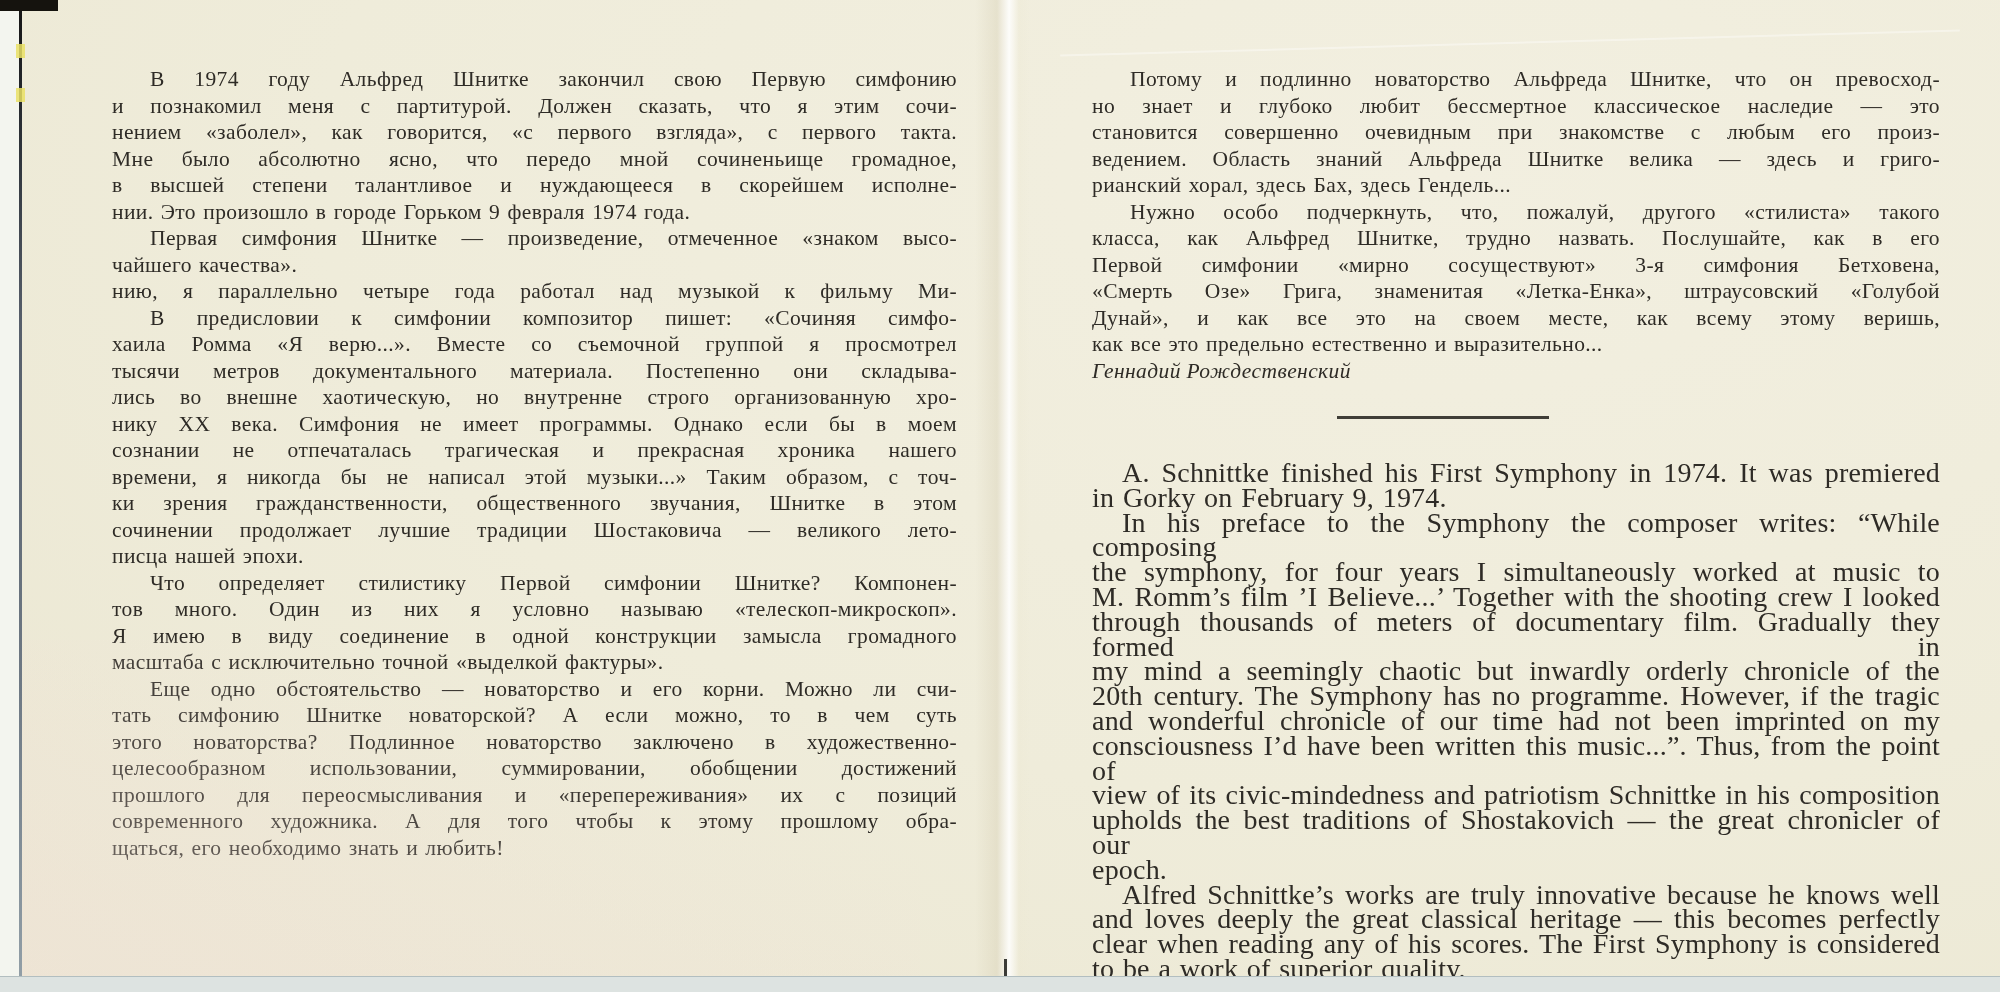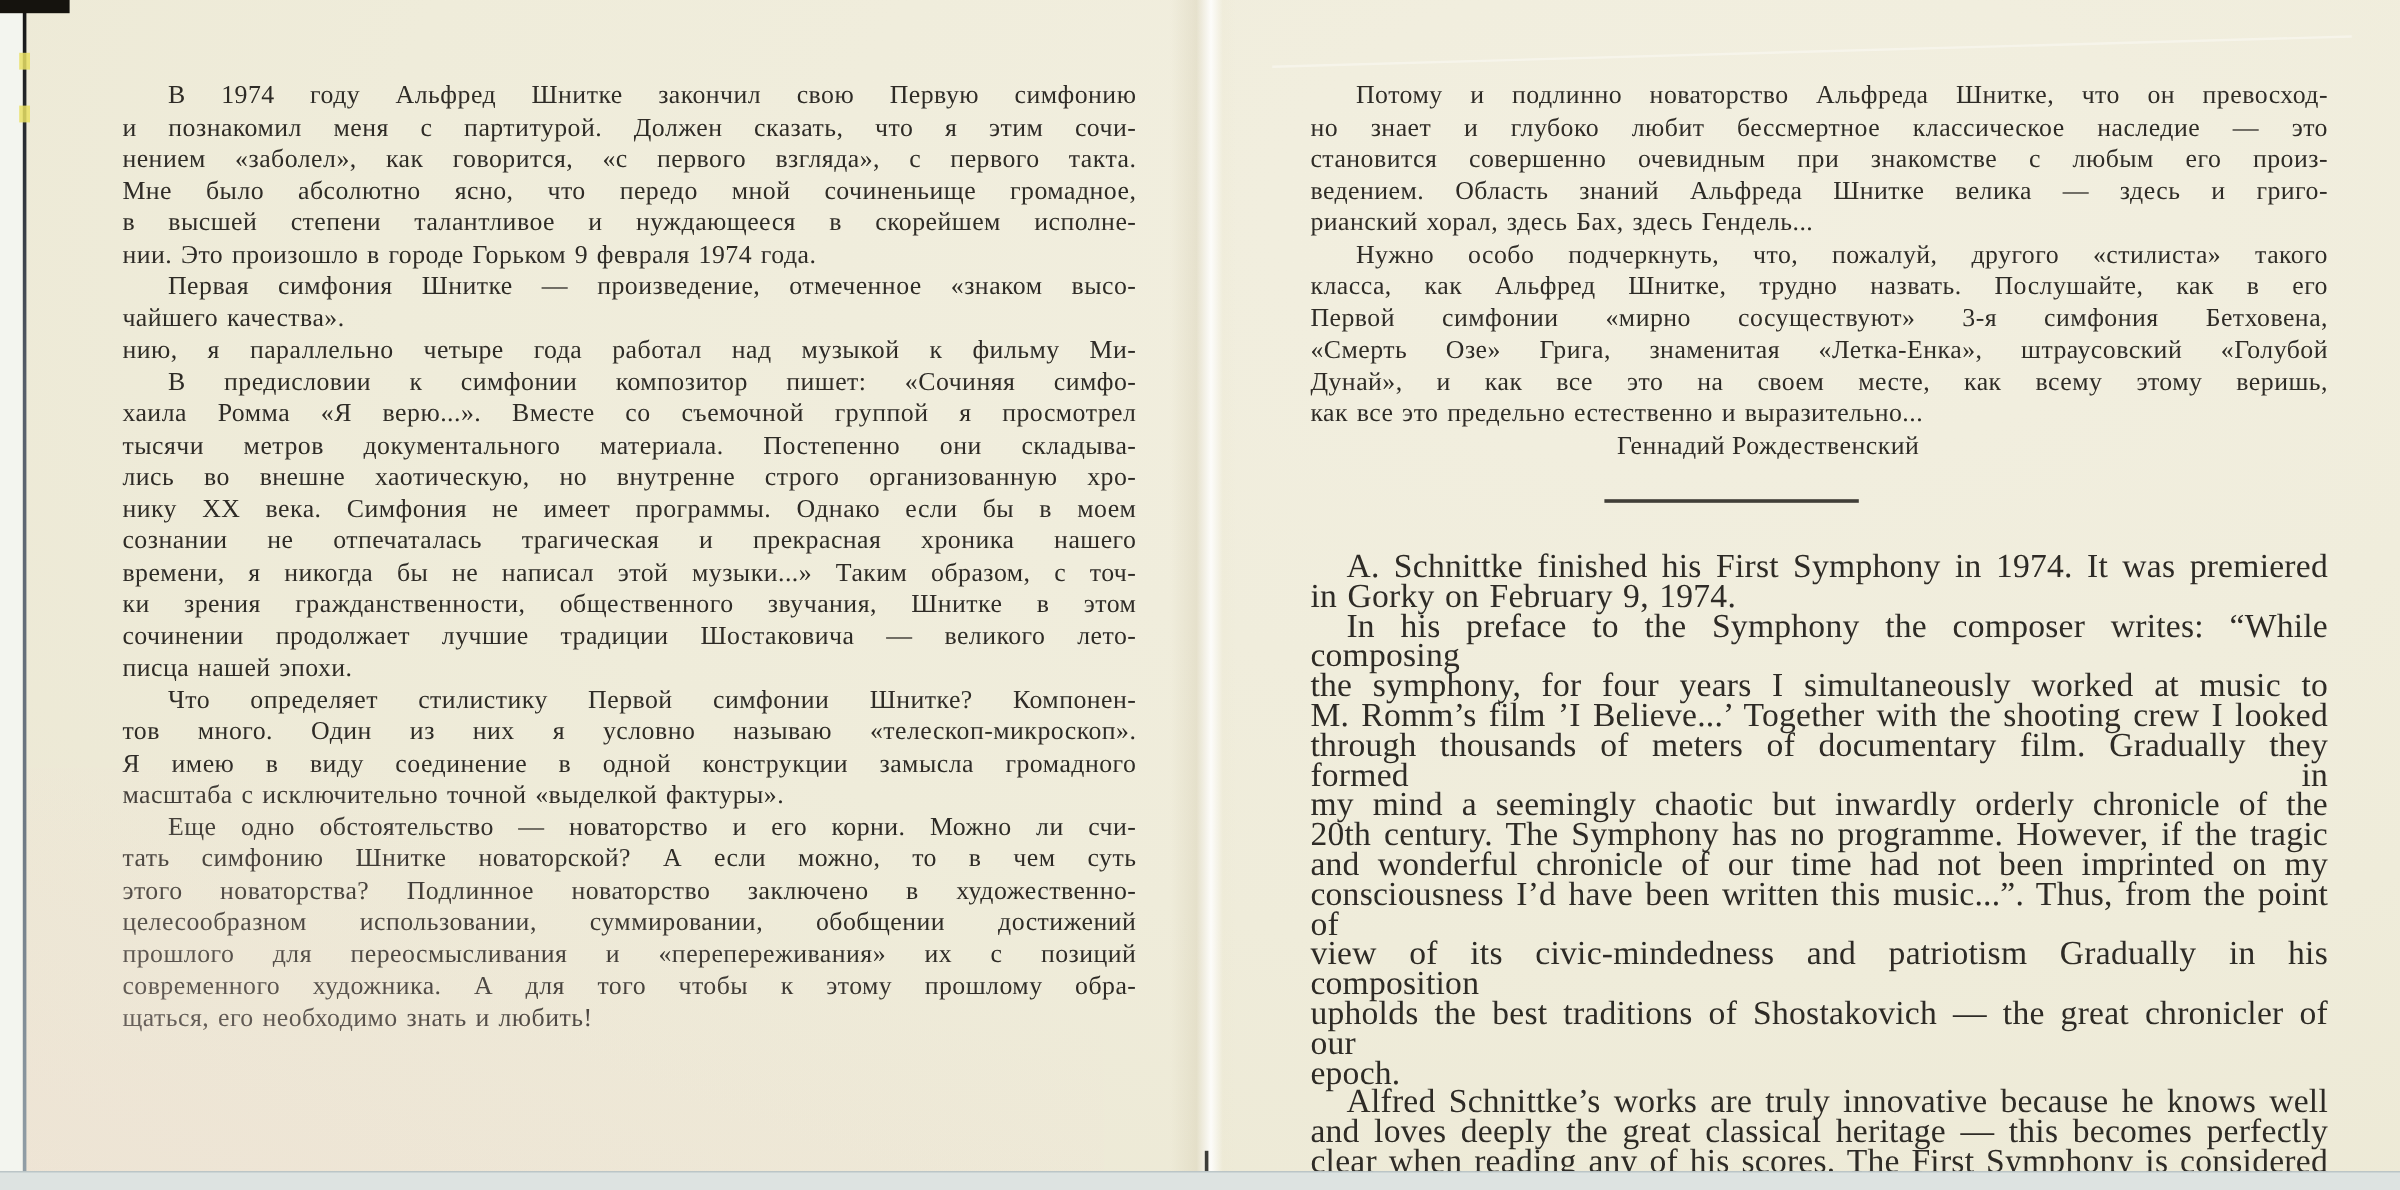--- a/index.html
+++ b/index.html
@@ -22,30 +22,30 @@
   .pink-tint{position:absolute;left:0;bottom:15px;width:46%;height:34%;
     background:linear-gradient(to top right, rgba(241,224,216,0.45), rgba(241,224,216,0) 70%);}
   .fold{position:absolute;left:975px;top:0;width:55px;height:100%;
     background:linear-gradient(90deg, rgba(214,206,178,0) 0%, rgba(210,202,174,0.35) 40%,
       rgba(255,255,255,0.85) 62%, rgba(236,232,210,0.25) 80%, rgba(236,232,210,0) 100%);}
   .fold-tick{position:absolute;left:1004px;top:959px;width:3px;height:19px;background:#3c3c38;}
   .crease{position:absolute;left:1060px;top:42px;width:900px;height:2px;
     background:rgba(255,255,255,0.38);transform:rotate(-1.6deg);}
   
   .col{position:absolute;top:66px;}
-  .col-left{left:102px;width:845px;}
+  .col-left{left:112px;width:845px;}
   .col-right{left:1092px;width:848px;}
   .ru{font-size:21.5px;line-height:26.5px;letter-spacing:0.4px;word-spacing:1.5px;}
   .en{font-size:28px;line-height:24.8px;letter-spacing:0.2px;word-spacing:1.5px;}
   .para{margin:0;}
   .line{text-align:justify;text-align-last:left;text-justify:inter-word;white-space:normal;}
   .jl{text-align-last:justify;}
   .ru .ind{text-indent:38px;}
   .en .ind{text-indent:30px;}
-  .signature{text-align:center;padding-right:85px;line-height:26.5px;font-size:21.5px;letter-spacing:0.4px;}
+  .signature{font-style:italic;text-align:left;padding-right:85px;line-height:26.5px;font-size:21.5px;letter-spacing:0.4px;}
   .divider{width:212px;height:3px;background:#403e37;margin:32px 0 0 245px;}
   .en-block{margin-top:42px;}
 </style>
 </head>
 <body>
 
 <div id="scan">
 
   <div class="col col-left ru">
       <div class="para">
@@ -117,21 +117,21 @@
         </div>
         <div class="para">
           <div class="line jl ind">In his preface to the Symphony the composer writes: “While composing</div>
           <div class="line jl">the symphony, for four years I simultaneously worked at music to</div>
           <div class="line jl">M. Romm’s film ’I Believe...’ Together with the shooting crew I looked</div>
           <div class="line jl">through thousands of meters of documentary film. Gradually they formed in</div>
           <div class="line jl">my mind a seemingly chaotic but inwardly orderly chronicle of the</div>
           <div class="line jl">20th century. The Symphony has no programme. However, if the tragic</div>
           <div class="line jl">and wonderful chronicle of our time had not been imprinted on my</div>
           <div class="line jl">consciousness I’d have been written this music...”. Thus, from the point of</div>
-          <div class="line jl">view of its civic-mindedness and patriotism Gradually in his composition</div>
+          <div class="line jl">view of its civic-mindedness and patriotism Schnittke in his composition</div>
           <div class="line jl">upholds the best traditions of Shostakovich — the great chronicler of our</div>
           <div class="line">epoch.</div>
         </div>
         <div class="para">
           <div class="line jl ind">Alfred Schnittke’s works are truly innovative because he knows well</div>
           <div class="line jl">and loves deeply the great classical heritage — this becomes perfectly</div>
           <div class="line jl">clear when reading any of his scores. The First Symphony is considered</div>
           <div class="line">to be a work of superior quality.</div>
         </div>
       </div>

